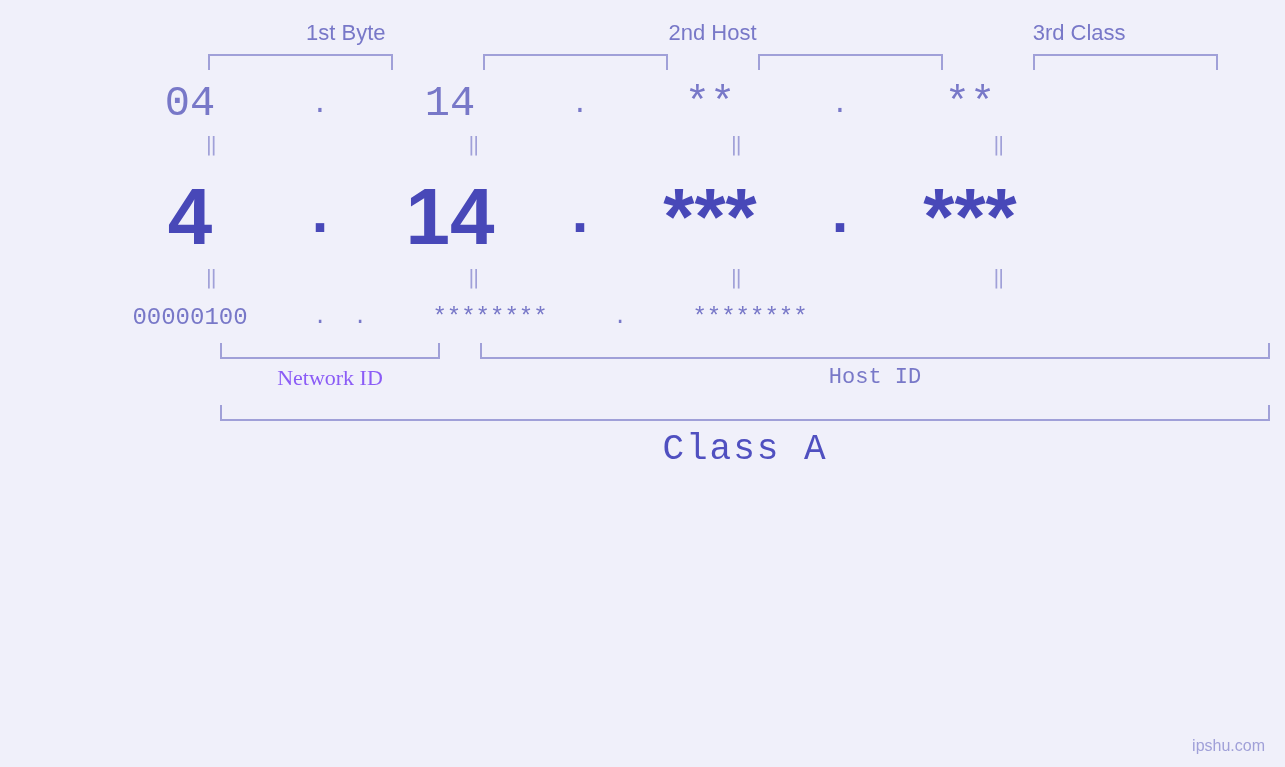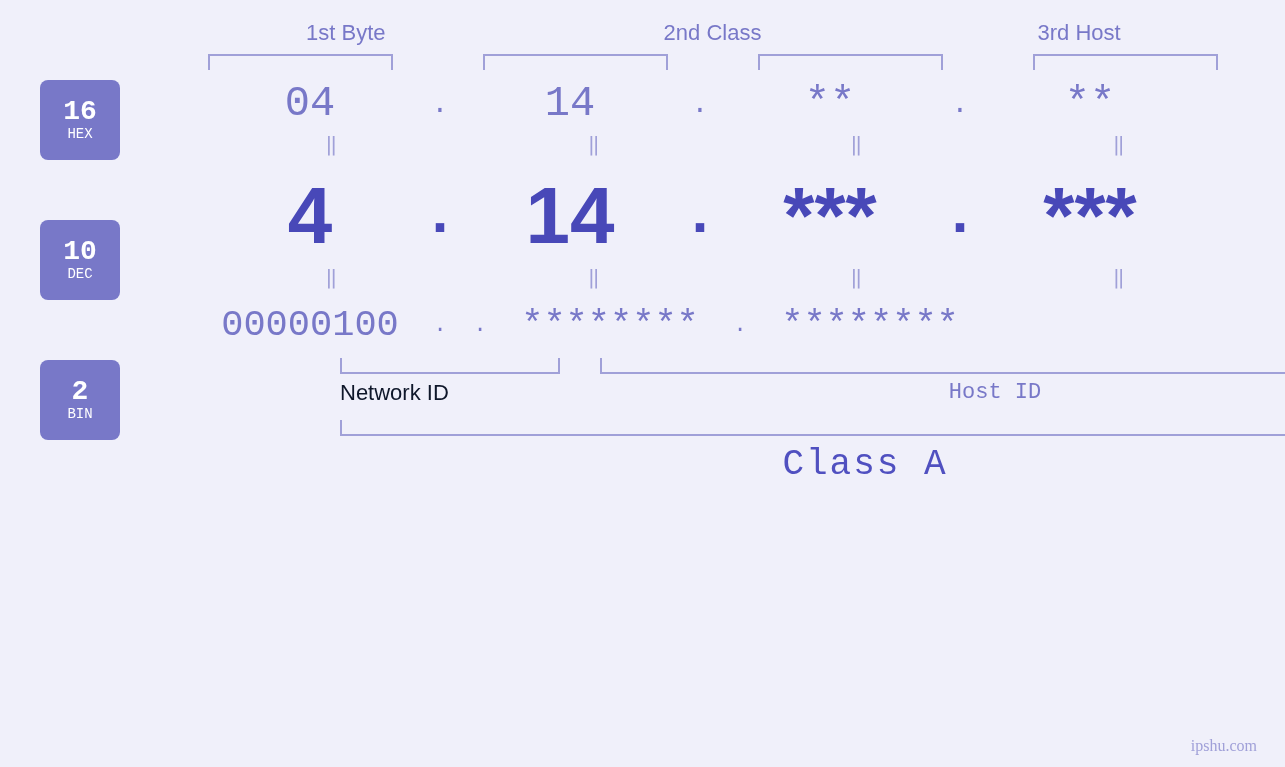--- a/index.html
+++ b/index.html
@@ -114,21 +114,21 @@
     }
 
     .data-row.hex-row { margin-top: 0; }
     .data-row.dec-row { margin-top: 10px; }
     .data-row.bin-row { margin-top: 10px; }
 
     .cell {
       width: 220px;
       text-align: center;
       display: flex;
-      align-items: center;
+      align-items: flex-start;
       justify-content: center;
       position: relative;
     }
 
     .dot-separator {
       width: 40px;
       text-align: center;
       color: #7878c8;
       flex-shrink: 0;
     }
@@ -141,21 +141,21 @@
     }
 
     .dec-row .cell-value {
       font-size: 80px;
       color: #4848b8;
       font-weight: bold;
       font-family: Arial, sans-serif;
     }
 
     .bin-row .cell-value {
-      font-size: 37px;
+      font-size: 24px;
       color: #7878c8;
       font-family: 'Courier New', Courier, monospace;
     }
 
     
     .hex-row .dot-separator { font-size: 28px; }
     .dec-row .dot-separator { font-size: 60px; font-weight: bold; color: #4848b8; }
     .bin-row .dot-separator { font-size: 22px; }
 
     
@@ -199,23 +199,24 @@
     }
 
     .id-labels {
       display: flex;
       width: 1050px;
       margin-top: 6px;
     }
 
     .network-id-label {
       width: 220px;
-      color: #0f172a;
+      text-align: center;
+      color: #8b5cf6;
       font-size: 22px;
-      font-family: Liberation Sans, sans-serif;
+      font-family: Liberation Serif, serif;
     }
 
     .host-id-label {
       flex: 1;
       text-align: center;
       color: #7878c8;
       font-size: 22px;
       font-family: 'Courier New', Courier, monospace;
       margin-left: 40px;
     }
@@ -236,66 +237,52 @@
       color: #5050c0;
       font-size: 36px;
       font-family: 'Courier New', Courier, monospace;
       margin-top: 8px;
       letter-spacing: 2px;
     }
 
     .watermark {
       position: absolute;
       bottom: 12px;
-      right: 28px;
+      right: 20px;
       color: #a0a0d8;
       font-size: 16px;
-      font-family: Liberation Serif, serif;
+      font-family: Liberation Sans, sans-serif;
     }
 
     
     .dec-row .cell { height: 90px; }
 
     
     .badges-col .badge:last-child { margin-bottom: 0; }
   </style>
 </head>
 <body>
 
 <div class="container">
 
   <div class="byte-headers">
     <div class="byte-header">1st Byte</div>
-    <div class="byte-header">2nd Class</div>
-    <div class="byte-header">3rd Host</div>
+    <div class="byte-header">2nd Host</div>
+    <div class="byte-header">3rd Class</div>
   </div>
 
   <div class="brackets-top">
     <div class="bracket-top"></div>
     <div class="bracket-top"></div>
     <div class="bracket-top"></div>
     <div class="bracket-top"></div>
   </div>
 
   <div class="main-content">
 
-    <div class="badges-col">
-      <div class="badge">
-        <span class="badge-number">16</span>
-        <span class="badge-label">HEX</span>
-      </div>
-      <div class="badge">
-        <span class="badge-number">10</span>
-        <span class="badge-label">DEC</span>
-      </div>
-      <div class="badge">
-        <span class="badge-number">2</span>
-        <span class="badge-label">BIN</span>
-      </div>
-    </div>
 
     <div class="data-area">
 
       <div class="data-row hex-row">
         <div class="cell">
           <span class="cell-value">04</span>
         </div>
         <div class="dot-separator">.</div>
         <div class="cell">
           <span class="cell-value">14</span>

